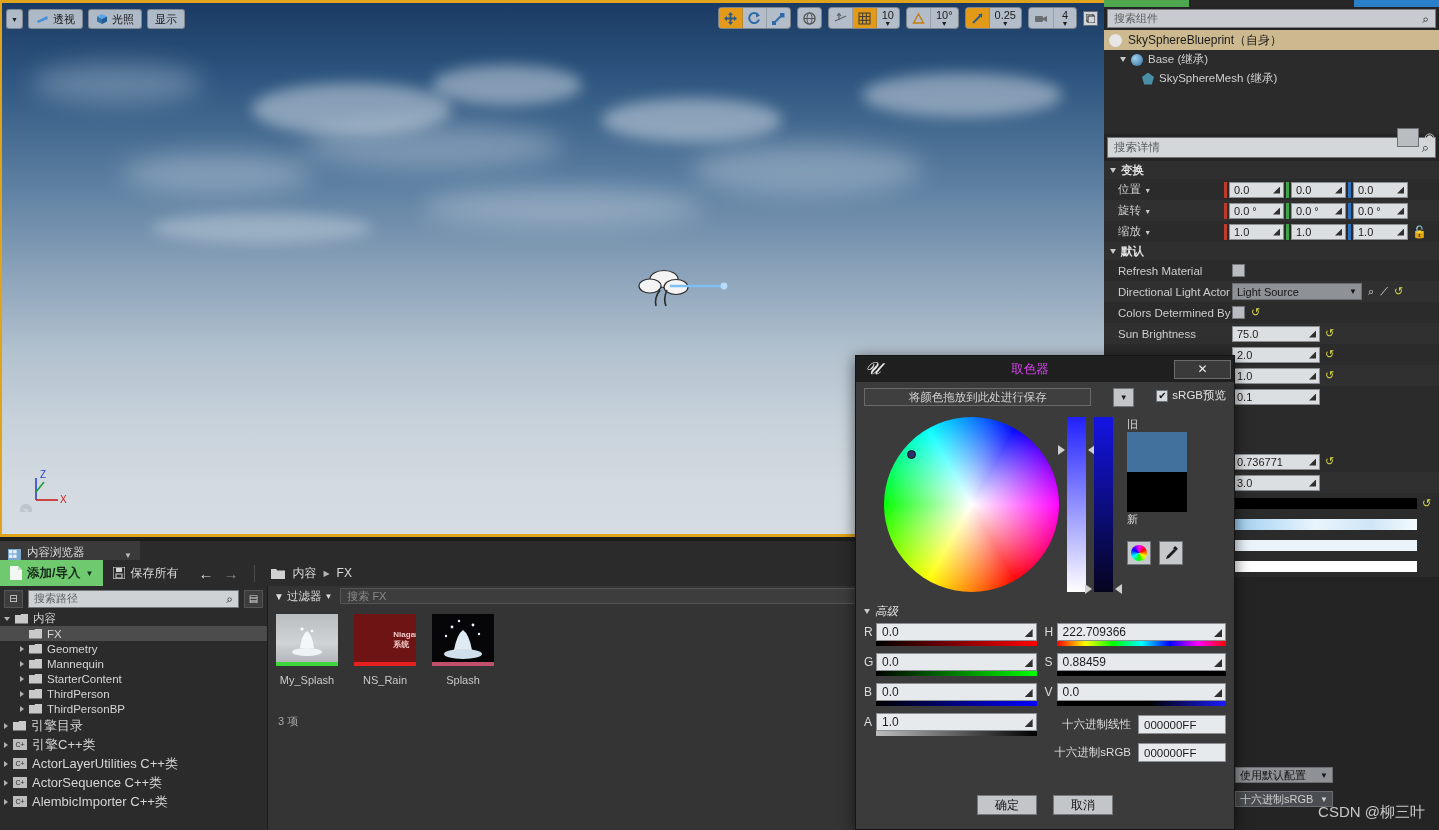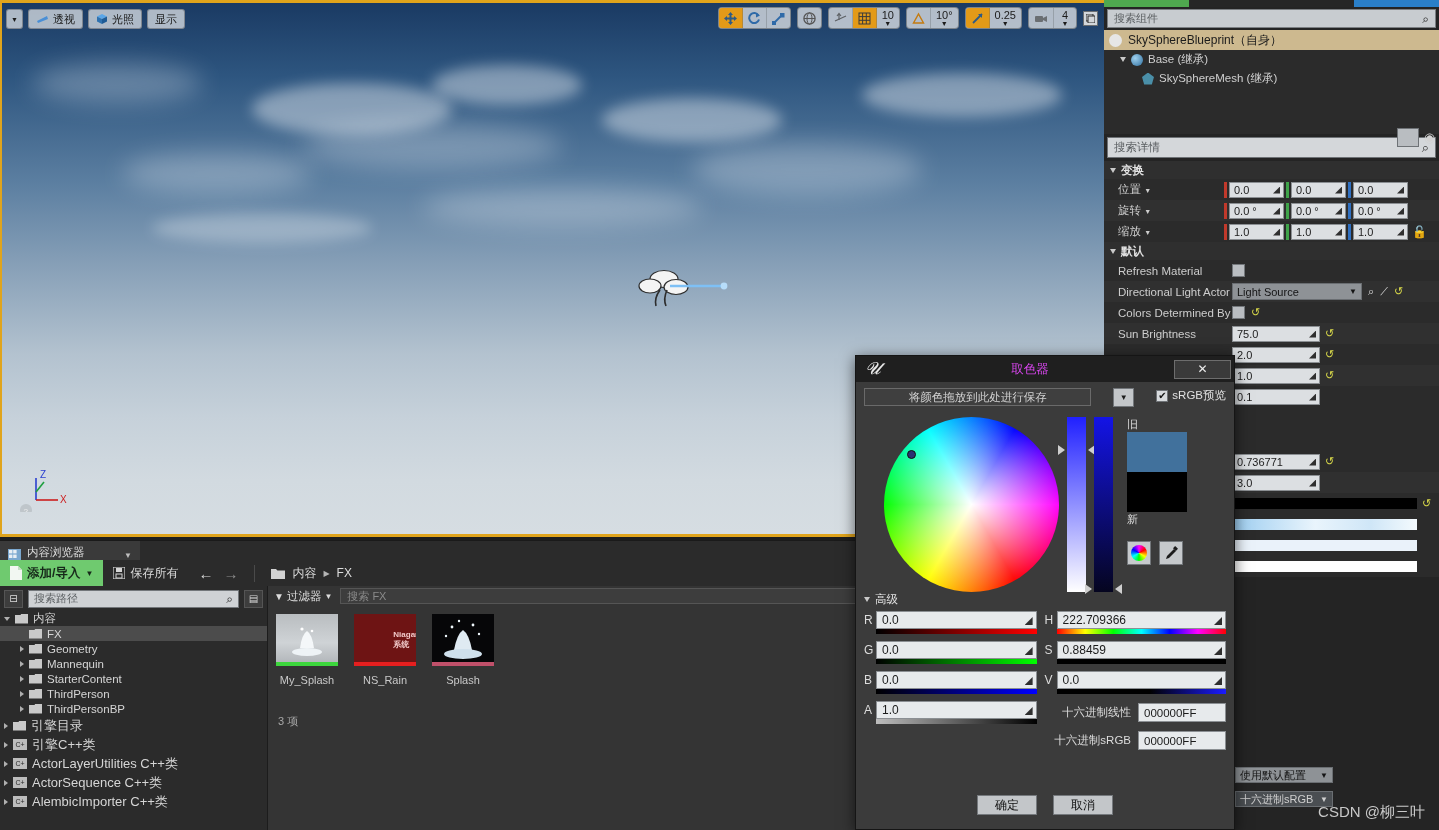--- a/index.html
+++ b/index.html
@@ -157,21 +157,21 @@
      border-bottom:5px solid transparent; }
   .sl-l { border-left:7px solid #cfcfcf; left:-9px; }
   .sl-r { border-right:7px solid #cfcfcf; right:-9px; }
   #preview-col { margin-left:14px; width:62px; }
   .pv-label { color:#dcdcdc; font-size:11px; }
   #pv-old { width:60px;height:40px;background:#41719c; }
   #pv-new { width:60px;height:40px;background:#000; }
   #pv-btns { display:flex; gap:8px; margin-top:14px; }
   .pvb { width:24px;height:24px;background:#c6c9cc;border:1px solid #73777b;
      display:flex;align-items:center;justify-content:center; }
-  #adv-head { display:flex; align-items:center; gap:5px; margin-top:0; color:#e2e2e2; font-size:11.5px; }
+  #adv-head { display:flex; align-items:center; gap:5px; margin-top:12px; color:#e2e2e2; font-size:11.5px;font-style:italic; }
   #adv-grid { display:flex; margin-top:4px; }
   #rgba-col { width:176px; }
   #hsv-col { width:185px; margin-left:8px; }
   .crow { display:flex; align-items:flex-start; margin-bottom:7px; }
   .clab { width:12px; color:#dcdcdc; font-size:12px; line-height:18px; }
   .cfield { flex:1; }
   .cinput { height:18px; background:#e7eaec; border:1px solid #8b8f93; color:#1b1b1b;
      font-size:12px; display:flex; align-items:center; padding-left:5px; position:relative; }
   .cinput::after { content:""; position:absolute; right:3px; top:5px; width:8px;height:8px;
      background:#2f2f2f; clip-path:polygon(100% 0,100% 100%,0 100%); }

